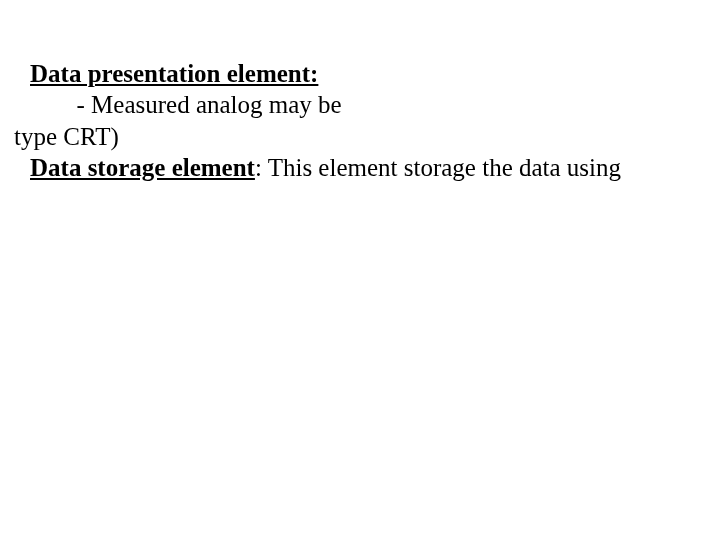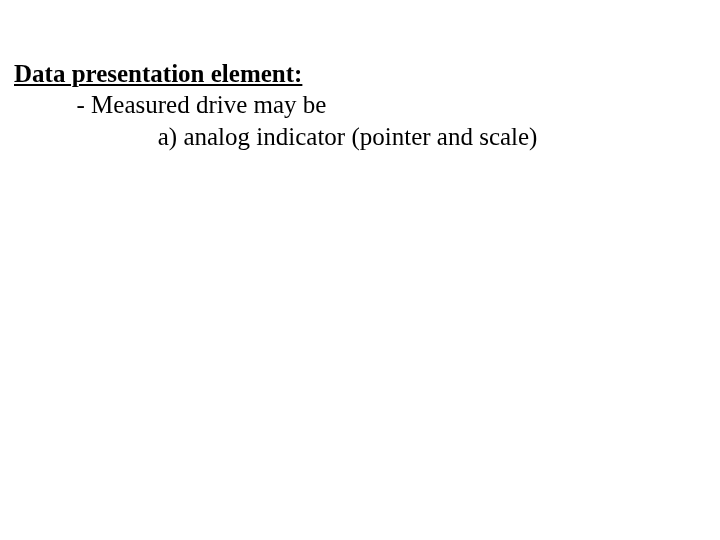--- a/index.html
+++ b/index.html
@@ -16,25 +16,27 @@
   .page {
     padding: 58px 0 0 14px;
     width: 706px;
   }
   .line {
     white-space: pre;
     overflow: hidden;
   }
   .bold {
     font-weight: bold;
+    margin-left: 16px;
   }
   .underline {
     text-decoration: underline;
   }
 </style>
 </head>
 <body>
 
 <div class="page">
     <div class="line"><span class="bold underline">Data presentation element:</span></div>
-    <div class="line"><span>          - Measured drive may be</span></div>
-    <div class="line"><span>                       a) analog indicator (pointer and scale)</span></div>
+    <div class="line"><span>          - Measured analog may be</span></div>
+    <div class="line"><span>type CRT)</span></div>
+    <div class="line"><span class="bold underline">Data storage element</span><span>: This element storage the data using</span></div>
   </div>
 
 </body></html>

